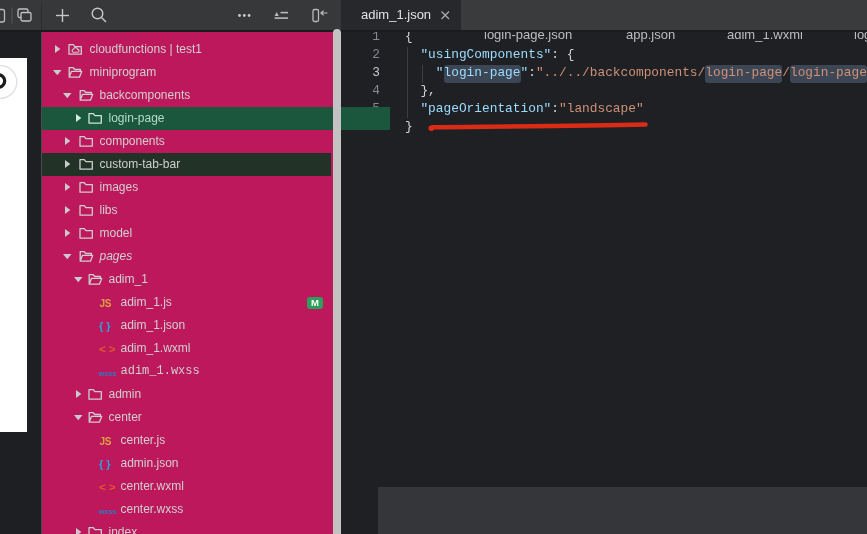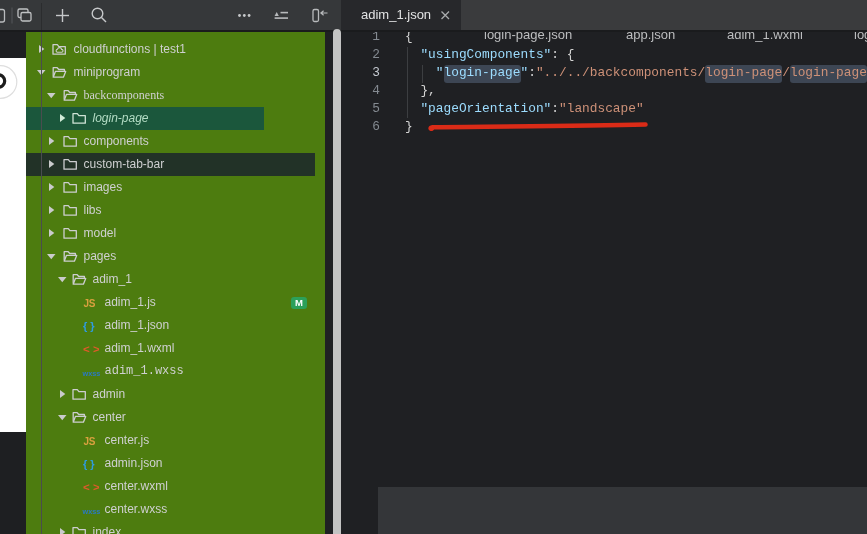--- a/index.html
+++ b/index.html
@@ -11,25 +11,25 @@
   #tabstrip{left:341px;top:0;width:526px;height:30px;background:#3a3b3d;}
   #activetab{left:0;top:0;width:120px;height:30px;background:#27282b;}
   .tablabel{top:0;height:30px;line-height:30px;font-size:13px;color:#bcbdbf;white-space:nowrap;margin-top:20px;}
   #hsep{left:0;top:30px;width:867px;height:2px;background:#1a1b1d;}
   
   #leftstrip{left:0;top:32px;width:41px;height:502px;background:#1e1f22;}
   #simwhite{left:0;top:26px;width:27px;height:374px;background:#ffffff;overflow:hidden;}
   #vdiv{left:41px;top:32px;width:1px;height:502px;background:#4a4c4f;}
   #vdivtop{left:41px;top:3px;width:1px;height:27px;background:#2b2c2e;}
   
-  #tree{left:26px;top:32px;width:299px;height:502px;background:#4d7c0f;}
+  #tree{left:42px;top:32px;width:299px;height:502px;background:#be185d;}
   .row{position:absolute;left:0;width:299px;height:23px;}
   .row .lbl{position:absolute;top:0;height:23px;line-height:23px;font-size:12px;color:#cfd0d1;white-space:nowrap;}
   .row svg{position:absolute;}
-  .selrow{background:#1b573c;width:238px;font-style:italic;}
+  .selrow{background:#1b573c;width:348px;}
   .selrow .lbl{color:#b3dcc4;}
   .tintrow{background:#223227;width:289px;}
   #mbadge{left:265px;width:16px;height:12px;background:#2ca05a;border-radius:3px;
           color:#fff;font-size:9.5px;font-weight:bold;text-align:center;line-height:12.5px;}
   #scrollthumb{left:333px;top:29px;width:8px;height:505px;background:#c3c3c3;border-radius:4px 4px 0 0;}
   
   #editor{left:341px;top:32px;width:526px;height:502px;background:#1f2023;}
   #gutter{left:341px;top:28px;width:39px;text-align:right;font-family:"Liberation Mono",monospace;
           font-size:12.83px;line-height:18px;color:#848a91;}
   #code{left:405px;top:28px;font-family:"Liberation Mono",monospace;font-size:12.83px;line-height:18px;
@@ -86,21 +86,21 @@
     <div class="row" style="top:28.5px;">
         <svg style="left:10.5px;top:9px;" width="9" height="6" viewBox="0 0 9 6">
           <path d="M0 0 H8.5 L4.25 5.2 Z" fill="#cacbcc"></path>
         </svg>
         <svg style="left:26px;top:5.5px;" width="15" height="13" viewBox="0 0 15 13">
           <path d="M1.2 10.6 V1.7 H5.2 L6.8 3.5 H12.4 V5.4" fill="none" stroke="#cdced0" stroke-width="1.3" stroke-linejoin="round"></path>
           <path d="M1.2 11.2 L3.4 5.4 H13.7 L11.4 11.2 Z" fill="none" stroke="#cdced0" stroke-width="1.3" stroke-linejoin="round"></path>
         </svg>
         <span class="lbl" style="left:47.5px;">miniprogram</span>
       </div>
-    <div class="row" style="top:51.5px;font-family:Liberation Serif, serif;">
+    <div class="row" style="top:51.5px;">
         <svg style="left:21.0px;top:9px;" width="9" height="6" viewBox="0 0 9 6">
           <path d="M0 0 H8.5 L4.25 5.2 Z" fill="#cacbcc"></path>
         </svg>
         <svg style="left:36.5px;top:5.5px;" width="15" height="13" viewBox="0 0 15 13">
           <path d="M1.2 10.6 V1.7 H5.2 L6.8 3.5 H12.4 V5.4" fill="none" stroke="#cdced0" stroke-width="1.3" stroke-linejoin="round"></path>
           <path d="M1.2 11.2 L3.4 5.4 H13.7 L11.4 11.2 Z" fill="none" stroke="#cdced0" stroke-width="1.3" stroke-linejoin="round"></path>
         </svg>
         <span class="lbl" style="left:57.5px;">backcomponents</span>
       </div>
     <div class="row selrow" style="top:74.5px;">
@@ -158,21 +158,21 @@
         <span class="lbl" style="left:57.5px;">libs</span>
       </div>
     <div class="row" style="top:212.5px;">
         <svg style="left:21.0px;top:9px;" width="9" height="6" viewBox="0 0 9 6">
           <path d="M0 0 H8.5 L4.25 5.2 Z" fill="#cacbcc"></path>
         </svg>
         <svg style="left:36.5px;top:5.5px;" width="15" height="13" viewBox="0 0 15 13">
           <path d="M1.2 10.6 V1.7 H5.2 L6.8 3.5 H12.4 V5.4" fill="none" stroke="#cdced0" stroke-width="1.3" stroke-linejoin="round"></path>
           <path d="M1.2 11.2 L3.4 5.4 H13.7 L11.4 11.2 Z" fill="none" stroke="#cdced0" stroke-width="1.3" stroke-linejoin="round"></path>
         </svg>
-        <span class="lbl" style="left:57.5px;">pages</span>
+        <span class="lbl" style="left:57.5px;font-style:italic;">pages</span>
       </div>
     <div class="row" style="top:235.5px;">
         <svg style="left:31.5px;top:9px;" width="9" height="6" viewBox="0 0 9 6">
           <path d="M0 0 H8.5 L4.25 5.2 Z" fill="#cacbcc"></path>
         </svg>
         <svg style="left:45.5px;top:5.5px;" width="15" height="13" viewBox="0 0 15 13">
           <path d="M1.2 10.6 V1.7 H5.2 L6.8 3.5 H12.4 V5.4" fill="none" stroke="#cdced0" stroke-width="1.3" stroke-linejoin="round"></path>
           <path d="M1.2 11.2 L3.4 5.4 H13.7 L11.4 11.2 Z" fill="none" stroke="#cdced0" stroke-width="1.3" stroke-linejoin="round"></path>
         </svg>
         <span class="lbl" style="left:66.5px;text-align:center;">adim_1</span>

